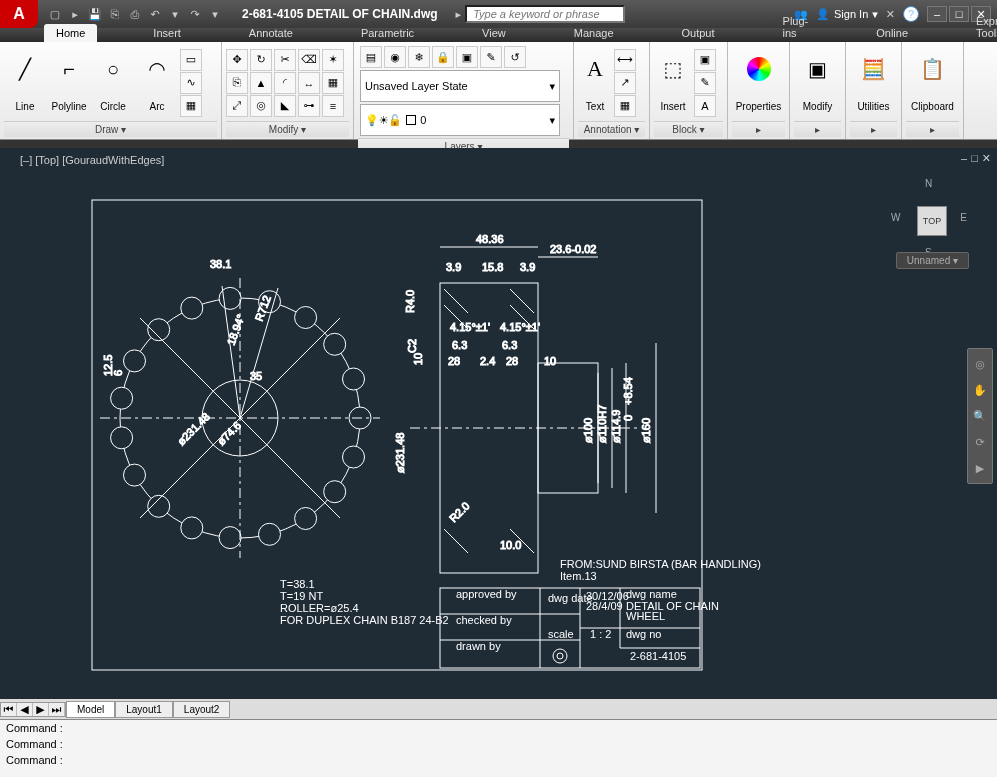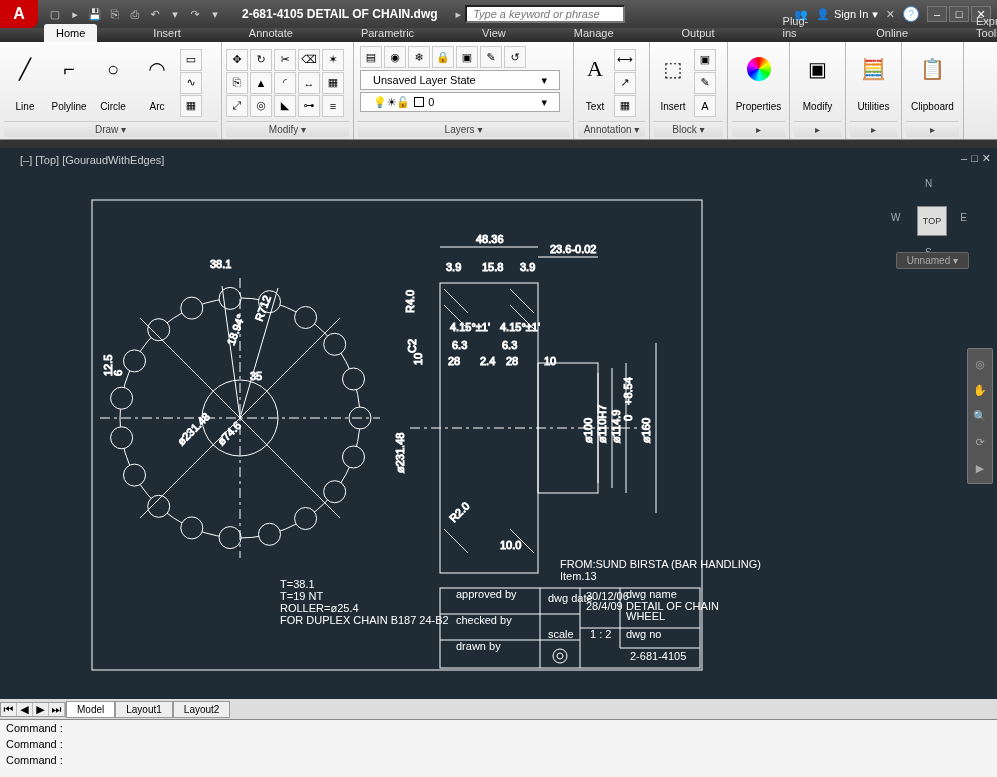--- a/index.html
+++ b/index.html
@@ -18,21 +18,21 @@
 .tab{padding:3px 12px;color:#ddd;cursor:pointer;}
 .tab.active{background:#f5f5f5;color:#000;border-radius:3px 3px 0 0;}
 .ribbon{height:98px;background:linear-gradient(#fdfdfd,#e8e8e8);display:flex;border-bottom:1px solid #888;}
 .panel{border-right:1px solid #bbb;display:flex;flex-direction:column;padding:2px 4px;}
 .panel-body{flex:1;display:flex;align-items:center;gap:2px;}
 .panel-label{text-align:center;font-size:10px;color:#444;padding:2px 0;background:linear-gradient(#eee,#ddd);border-top:1px solid #ccc;}
 .big-btn{display:flex;flex-direction:column;align-items:center;justify-content:center;width:42px;height:72px;cursor:pointer;}
 .big-btn .icon{width:32px;height:32px;display:flex;align-items:center;justify-content:center;font-size:20px;}
 .big-btn .lbl{font-size:10px;margin-top:16px;text-align:right;}
 .small-btn{width:22px;height:22px;border:1px solid #ccc;background:#f8f8f8;display:flex;align-items:center;justify-content:center;cursor:pointer;font-size:11px;}
-.layer-combo{width:200px;height:20px;border:1px solid #aaa;background:#fff;padding:0 12px;display:flex;align-items:center;}
+.layer-combo{width:200px;height:32px;border:1px solid #aaa;background:#fff;padding:0 4px;display:flex;align-items:center;}
 .drawing-area{position:absolute;top:148px;left:0;right:0;bottom:78px;background:#1f2c36;}
 .view-label{position:absolute;top:6px;left:20px;color:#ccc;font-size:11px;}
 .viewcube{position:absolute;top:30px;right:28px;width:80px;height:80px;}
 .vc-center{position:absolute;top:28px;left:28px;width:30px;height:30px;background:#ddd;border:1px solid #888;display:flex;align-items:center;justify-content:center;font-size:9px;color:#333;}
 .vc-dir{position:absolute;font-size:10px;color:#aaa;}
 .unnamed{position:absolute;top:104px;right:28px;background:#444;color:#aaa;padding:2px 10px;border:1px solid #666;font-size:10px;border-radius:2px;}
 .doc-win-controls{position:absolute;top:4px;right:6px;display:flex;gap:4px;color:#ccc;}
 .doc-win-controls span{cursor:pointer;}
 .nav-palette{position:absolute;right:4px;top:200px;width:26px;background:#555;border:1px solid #777;display:flex;flex-direction:column;gap:4px;padding:4px 2px;border-radius:2px;}
 .nav-palette div{height:22px;color:#aaa;display:flex;align-items:center;justify-content:center;cursor:pointer;}

